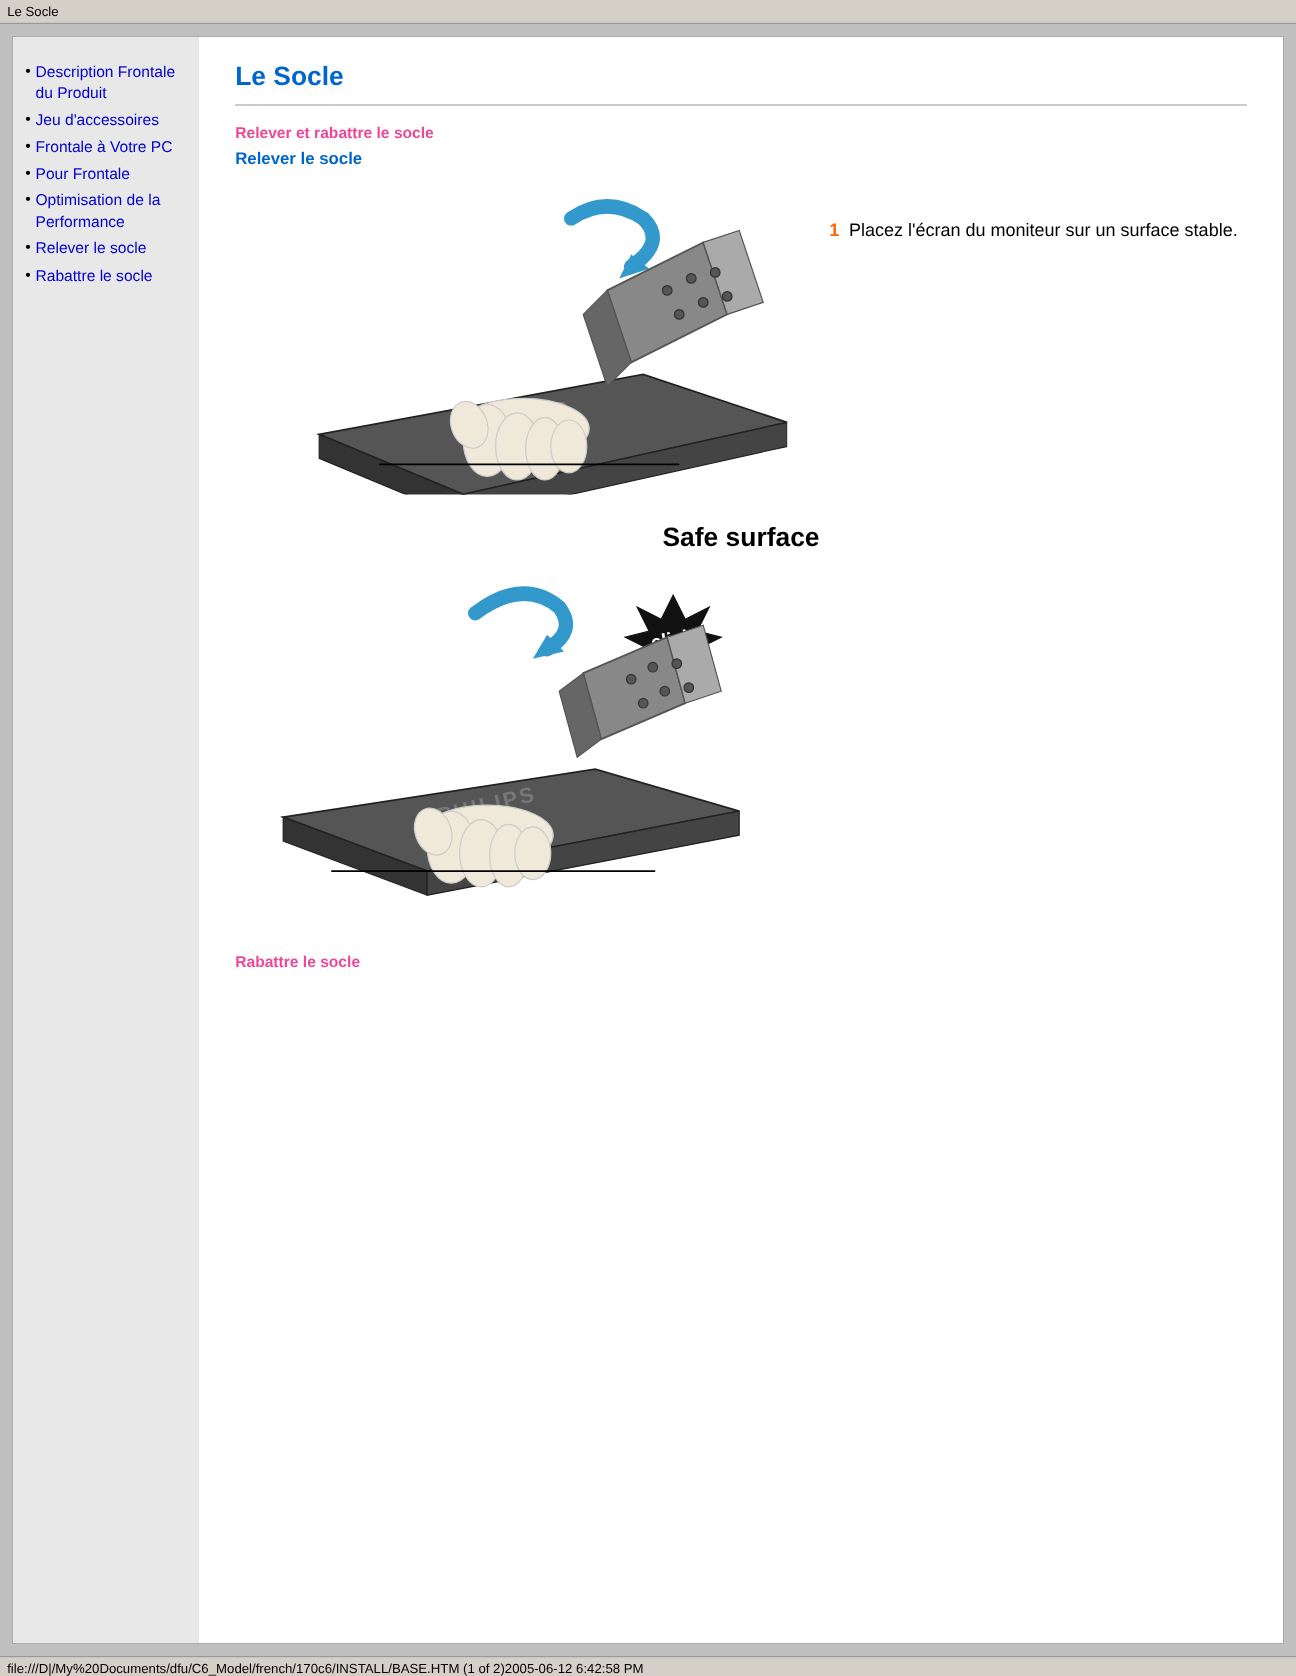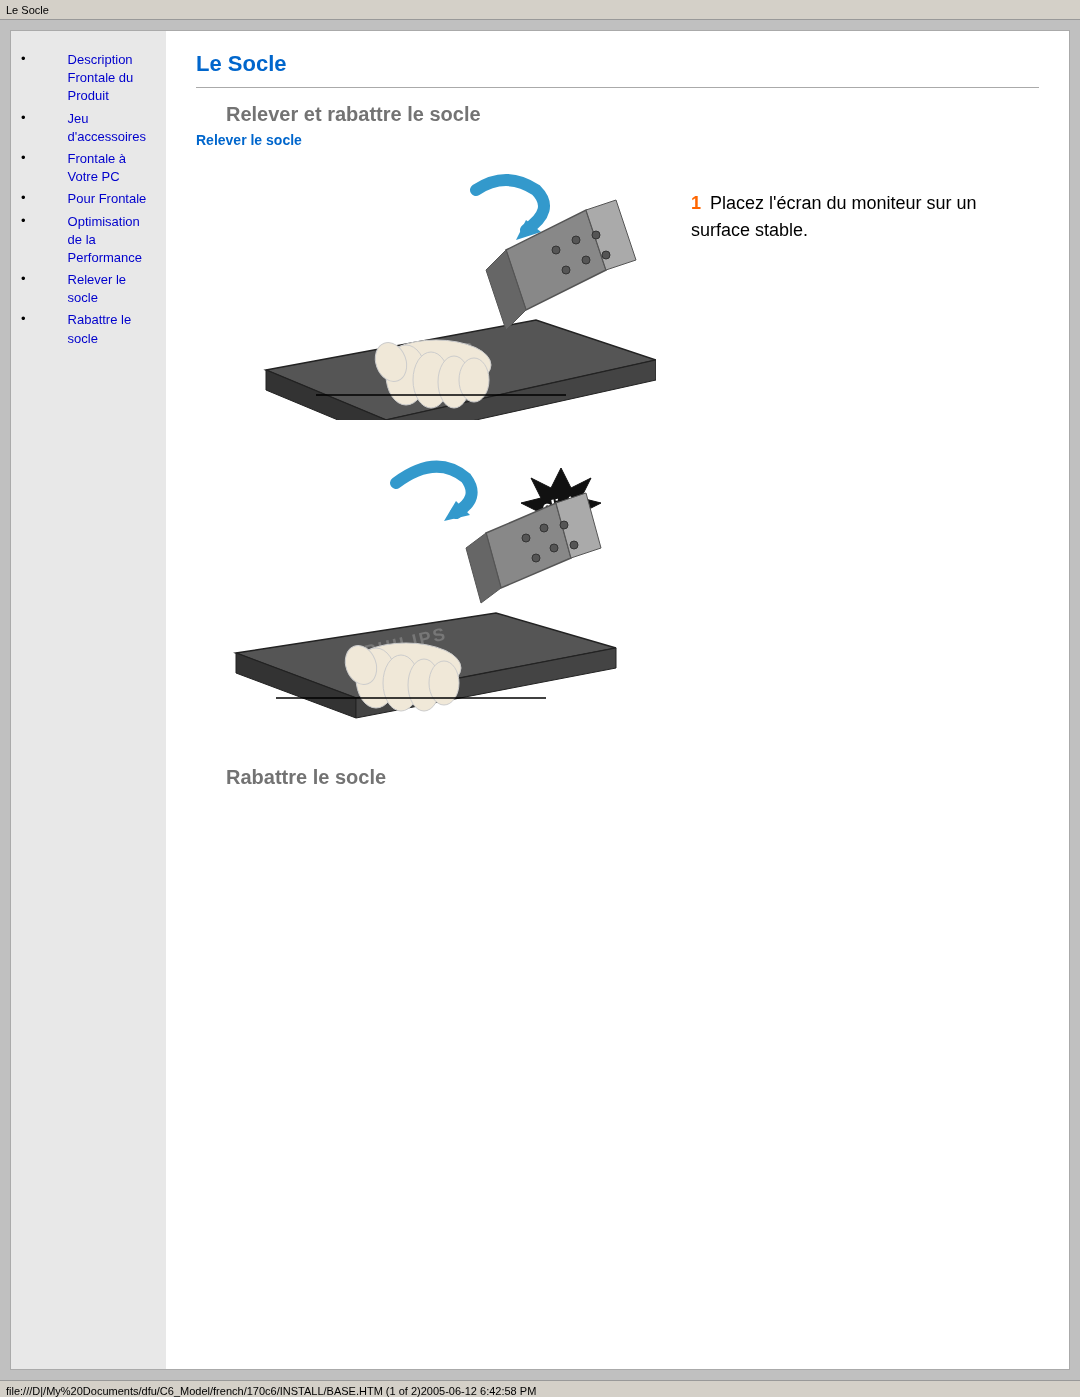--- a/index.html
+++ b/index.html
@@ -46,21 +46,20 @@
       padding: 0;
     }
     #sidebar ul li {
       margin-bottom: 4px;
     }
     #sidebar ul li a {
       color: #0000cc;
       text-decoration: none;
       font-size: 13px;
       line-height: 1.4;
-      margin-left: 38px;
     }
     .sidebar-bullet {
       display: flex;
       align-items: flex-start;
       margin-bottom: 6px;
       font-size: 13px;
     }
     .sidebar-bullet .bullet {
       margin-right: 4px;
       color: #000;
@@ -75,25 +74,24 @@
       font-size: 22px;
       font-weight: bold;
       margin-bottom: 10px;
     }
     .divider {
       border: none;
       border-top: 1px solid #aaa;
       margin: 10px 0 15px 0;
     }
     h2.section-title {
-      color: #737373;
-      font-size: 20px;
+      color: #ec4899;
+      font-size: 13px;
       font-weight: bold;
       margin-bottom: 6px;
-      margin-left: 30px;
     }
     h3.sub-title {
       color: #0066cc;
       font-size: 14px;
       font-weight: bold;
       margin-bottom: 12px;
     }
     .illustration-area {
       position: relative;
       width: 480px;
@@ -120,21 +118,21 @@
     .full-section {
       display: flex;
       flex-direction: row;
       align-items: flex-start;
       margin-bottom: 20px;
     }
     .side-text {
       flex: 1;
       padding-left: 15px;
       padding-top: 30px;
-      font-size: 18px;
+      font-size: 15px;
       line-height: 1.5;
     }
   </style>
 </head>
 <body>
 
 <div id="title-bar">
   <span>Le Socle</span>
 </div>
 
@@ -227,20 +225,21 @@
               <line x1="-30" y1="85" x2="220" y2="85" stroke="#000" stroke-width="1.5"></line>
             </g>
           </svg>
         </div>
         <div class="side-text">
           <span class="step-num" style="font-weight: bold; color: rgb(255, 102, 0); margin-right: 4px;">1</span>
           <span>Placez l'écran du moniteur sur un surface stable.</span>
         </div>
       </div>
 
+      <div class="safe-surface-label">Safe surface</div>
 
       <div class="full-section">
         <div class="illustration-area">
           <svg width="460" height="300" viewBox="0 0 460 300">
 
             <g>
               <path d="M 200 40 Q 240 10 270 35 Q 285 55 260 70" fill="none" stroke="#3399cc" stroke-width="12" stroke-linecap="round"></path>
               <polygon points="248,78 260,58 274,72" fill="#3399cc"></polygon>
             </g>
 

